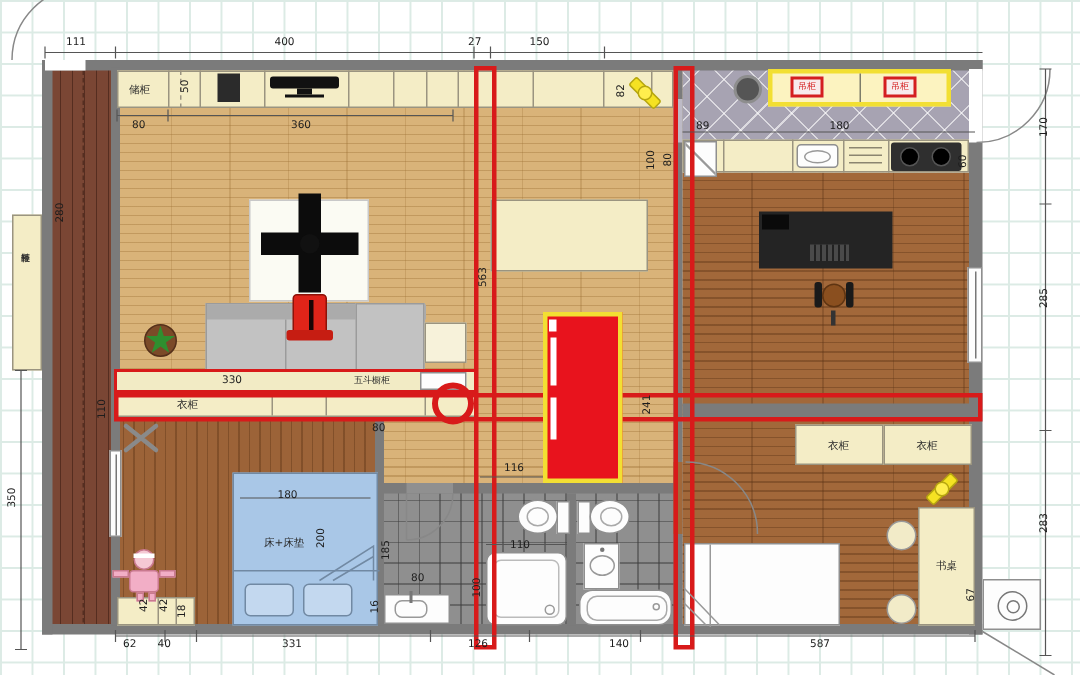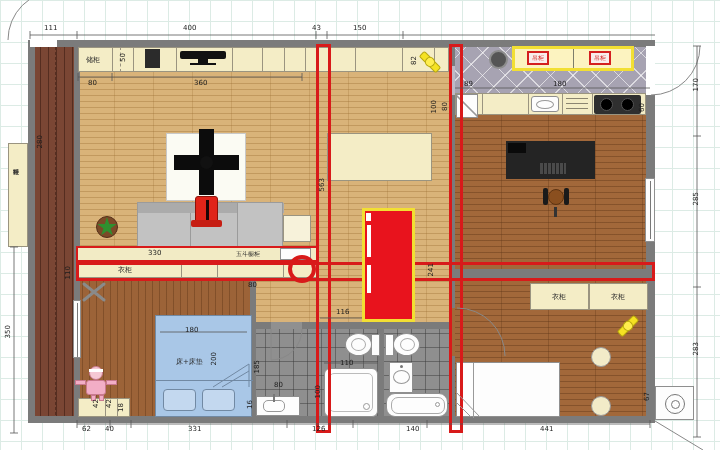--- a/index.html
+++ b/index.html
@@ -217,20 +217,23 @@
   <div class="abs cream" style="left:530px;top:283px;width:59px;height:27px;">
     <span class="lab" style="left:21px;top:9px;">衣柜</span>
   </div>
   <div class="abs cream" style="left:589px;top:283px;width:59px;height:27px;">
     <span class="lab" style="left:21px;top:9px;">衣柜</span>
   </div>
 
   <div class="abs white" style="left:456px;top:362px;width:104px;height:55px;">
     <div class="abs" style="left:16px;top:0;width:1px;height:55px;background:#999;"></div>
   </div>
+  <div class="abs cream" style="left:612px;top:338px;width:38px;height:79px;">
+    <span class="lab" style="left:11px;top:34px;">书桌</span>
+  </div>
   <div class="abs" style="left:591px;top:347px;width:20px;height:20px;border-radius:50%;background:#f2ebc8;border:1px solid #999;"></div>
   <div class="abs" style="left:591px;top:396px;width:20px;height:20px;border-radius:50%;background:#f2ebc8;border:1px solid #999;"></div>
   <div class="abs" style="left:616px;top:314px;width:24px;height:24px;transform:rotate(-45deg);">
     <div class="abs" style="left:0;top:8px;width:24px;height:8px;background:#f5e222;border:1px solid #b7a70f;border-radius:2px;"></div>
     <div class="abs" style="left:7px;top:7px;width:10px;height:10px;border-radius:50%;background:#ffee4d;border:1px solid #b7a70f;"></div>
   </div>
 
   <div class="abs white" style="left:655px;top:386px;width:39px;height:34px;">
     <div class="abs" style="left:9px;top:7px;width:20px;height:20px;border:1px solid #777;border-radius:50%;"></div>
     <div class="abs" style="left:15px;top:13px;width:9px;height:9px;border:1px solid #777;border-radius:50%;"></div>
@@ -268,21 +271,21 @@
       <path d="M 77,424 H 650 M 77,420 V 428 M 110,420 V 428 M 131,420 V 428 M 287,420 V 428 M 353,420 V 428 M 427,420 V 428 M 650,420 V 428"></path>
       <path d="M 697,46 V 437 M 693,46 H 701 M 693,136 H 701 M 693,287 H 701 M 693,437 H 701"></path>
       <path d="M 14,247 V 433 M 10,247 H 18 M 10,433 H 18"></path>
       <path d="M 455,88 H 650 M 324,363 H 378 M 320,318 H 362 M 160,332 H 247"></path>
     </g>
   </svg>
 
   <div class="abs" style="left:0;top:0;width:720px;height:450px;pointer-events:none;">
       <span class="dim" style="left: 44px; top: 24px;">111</span>
       <span class="dim" style="left: 183px; top: 24px;">400</span>
-      <span class="dim" style="left: 312px; top: 24px;">43</span>
+      <span class="dim" style="left: 312px; top: 24px;">27</span>
       <span class="dim" style="left: 353px; top: 24px;">150</span>
       <span class="dim" style="left: 88px; top: 79px;">80</span>
       <span class="dim" style="left: 194px; top: 79px;">360</span>
       <span class="dim rot" style="left: 119px; top: 53px;">50</span>
       <span class="dim rot" style="left: 36px; top: 135px;">280</span>
       <span class="dim rot" style="left: 4px; top: 325px;">350</span>
       <span class="dim" style="left: 148px; top: 249px;">330</span>
       <span class="dim" style="left: 248px; top: 281px;">80</span>
       <span class="dim rot" style="left: 64px; top: 266px;">110</span>
       <span class="dim rot" style="left: 318px; top: 178px;">563</span>
@@ -306,16 +309,16 @@
       <span class="dim rot" style="left: 246px; top: 400px;">16</span>
       <span class="dim rot" style="left: 92px; top: 399px;">42</span>
       <span class="dim rot" style="left: 105px; top: 399px;">42</span>
       <span class="dim rot" style="left: 117px; top: 403px;">18</span>
       <span class="dim rot" style="left: 643px; top: 392px;">67</span>
       <span class="dim" style="left: 82px; top: 425px;">62</span>
       <span class="dim" style="left: 105px; top: 425px;">40</span>
       <span class="dim" style="left: 188px; top: 425px;">331</span>
       <span class="dim" style="left: 312px; top: 425px;">126</span>
       <span class="dim" style="left: 406px; top: 425px; text-align: right;">140</span>
-      <span class="dim" style="left: 540px; top: 425px;">441</span>
+      <span class="dim" style="left: 540px; top: 425px;">587</span>
     </div>
 
 </div>
 
 </body></html>

